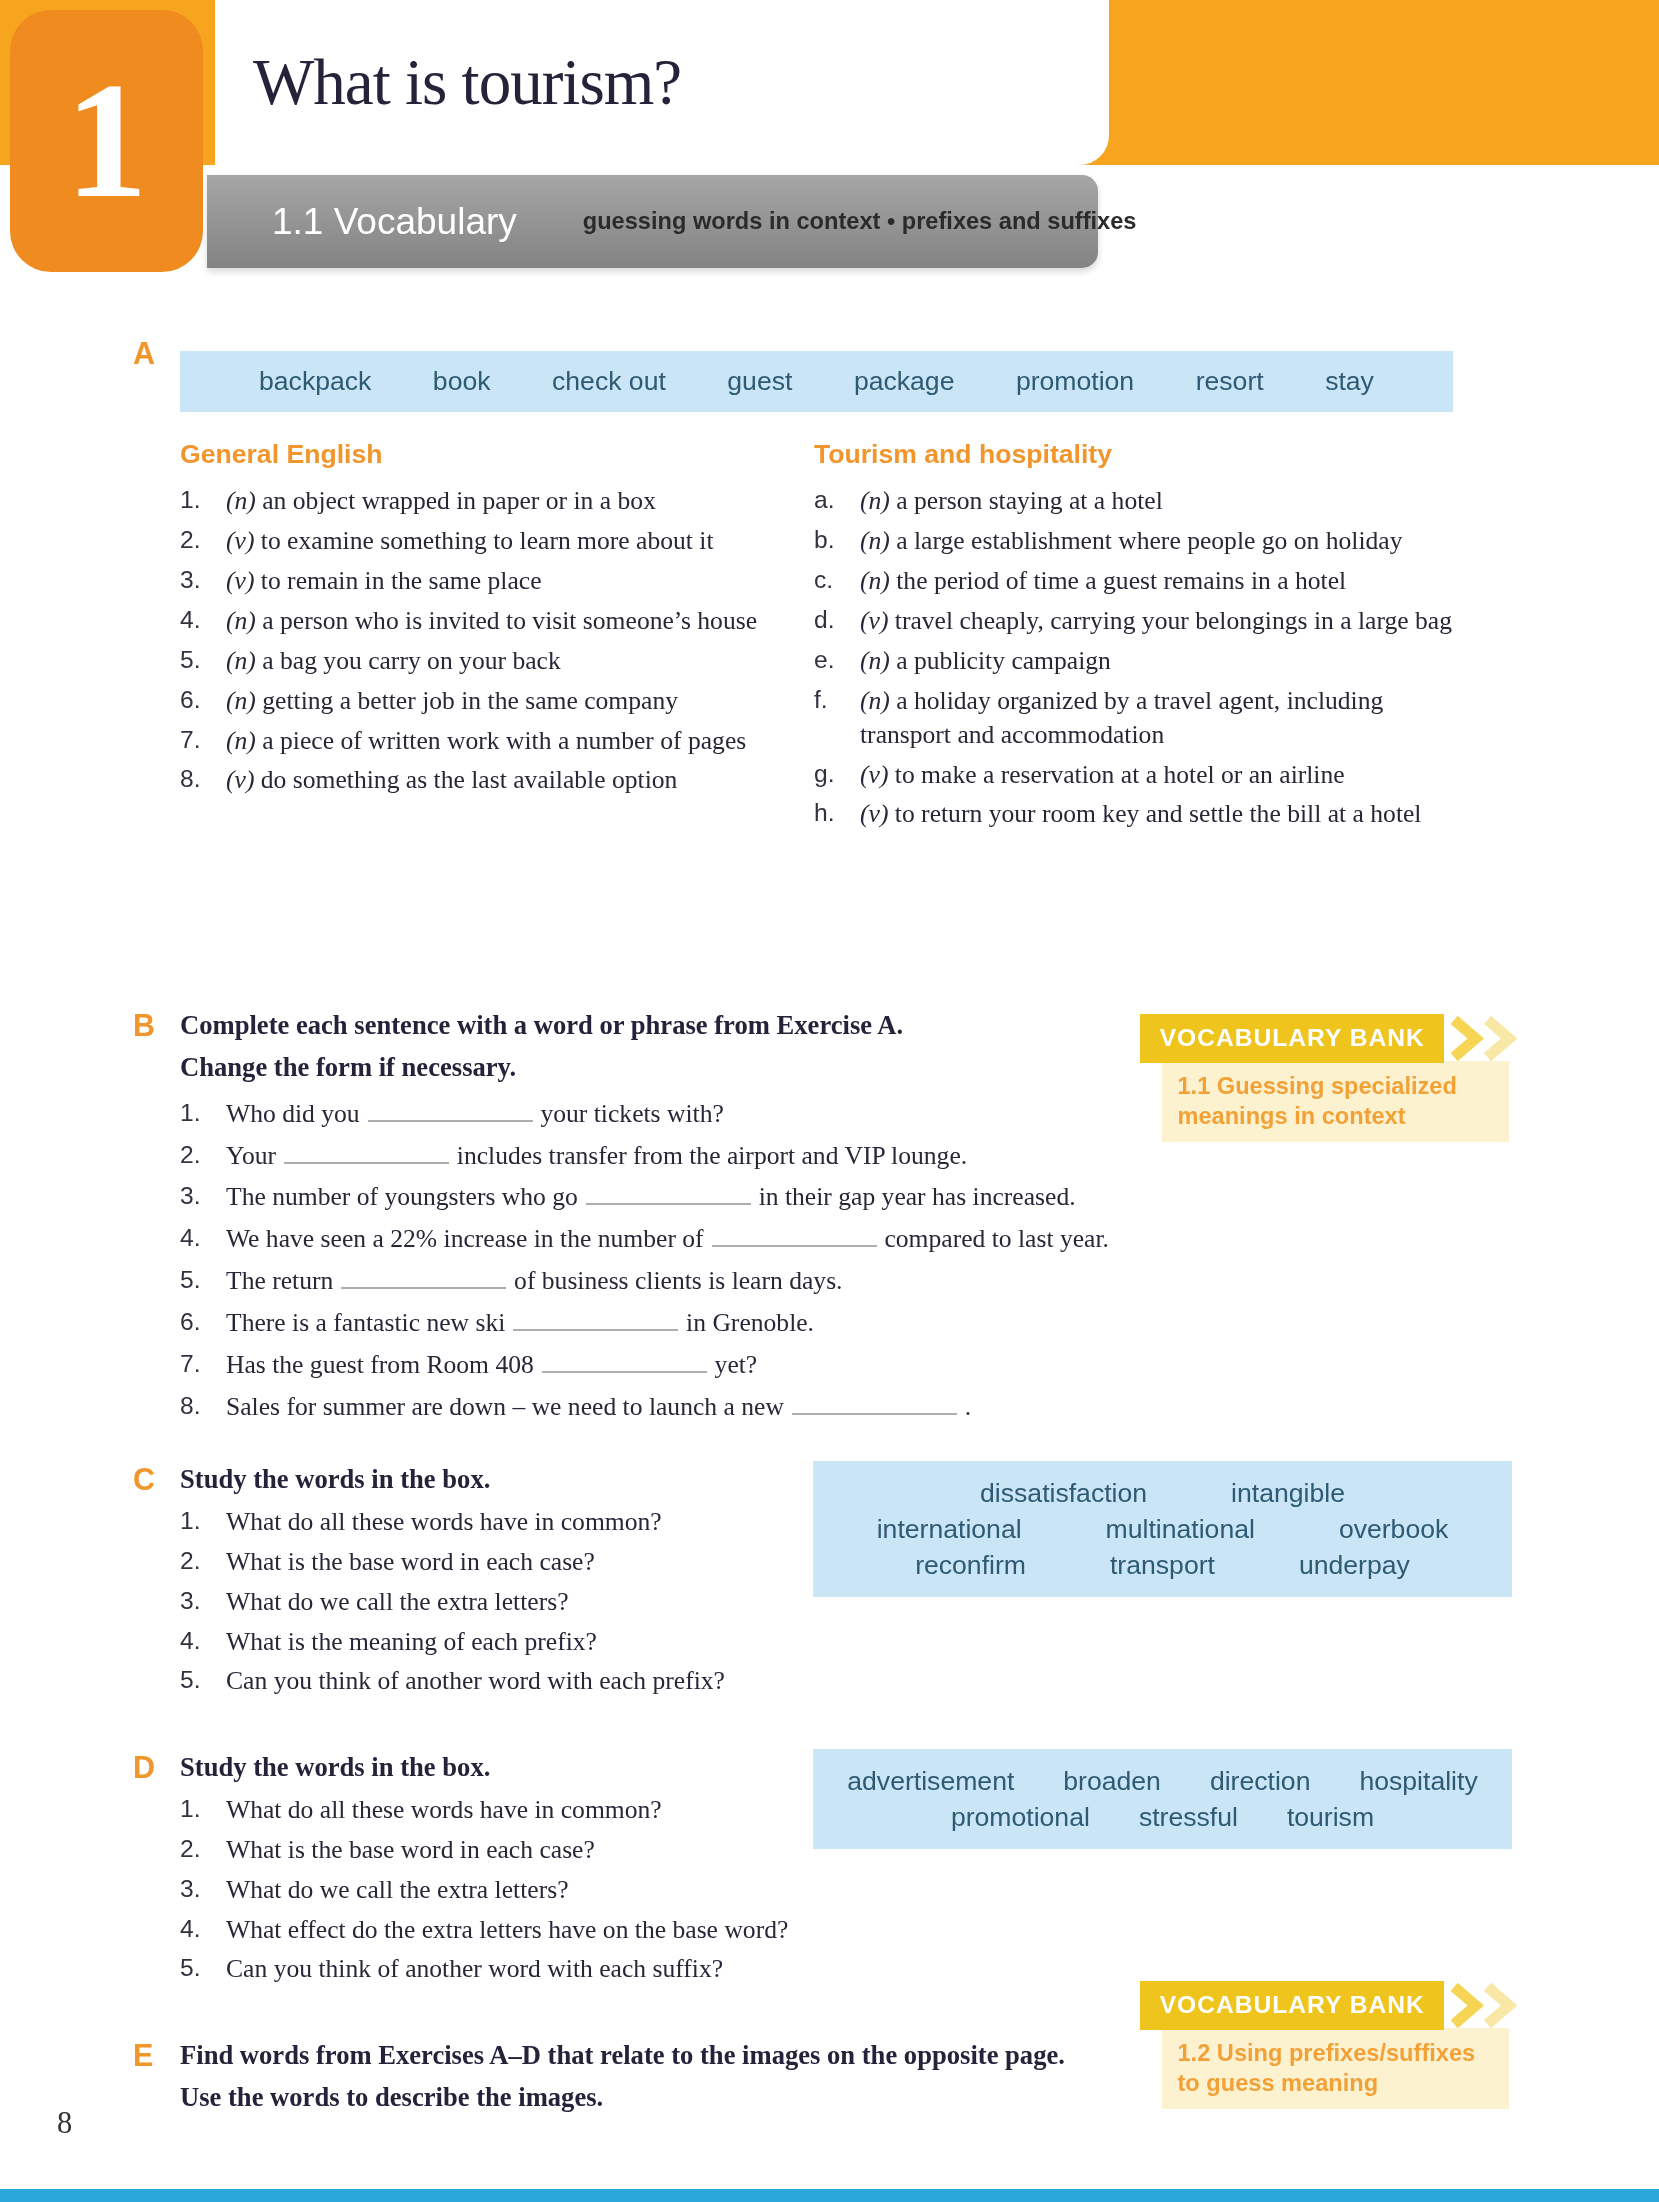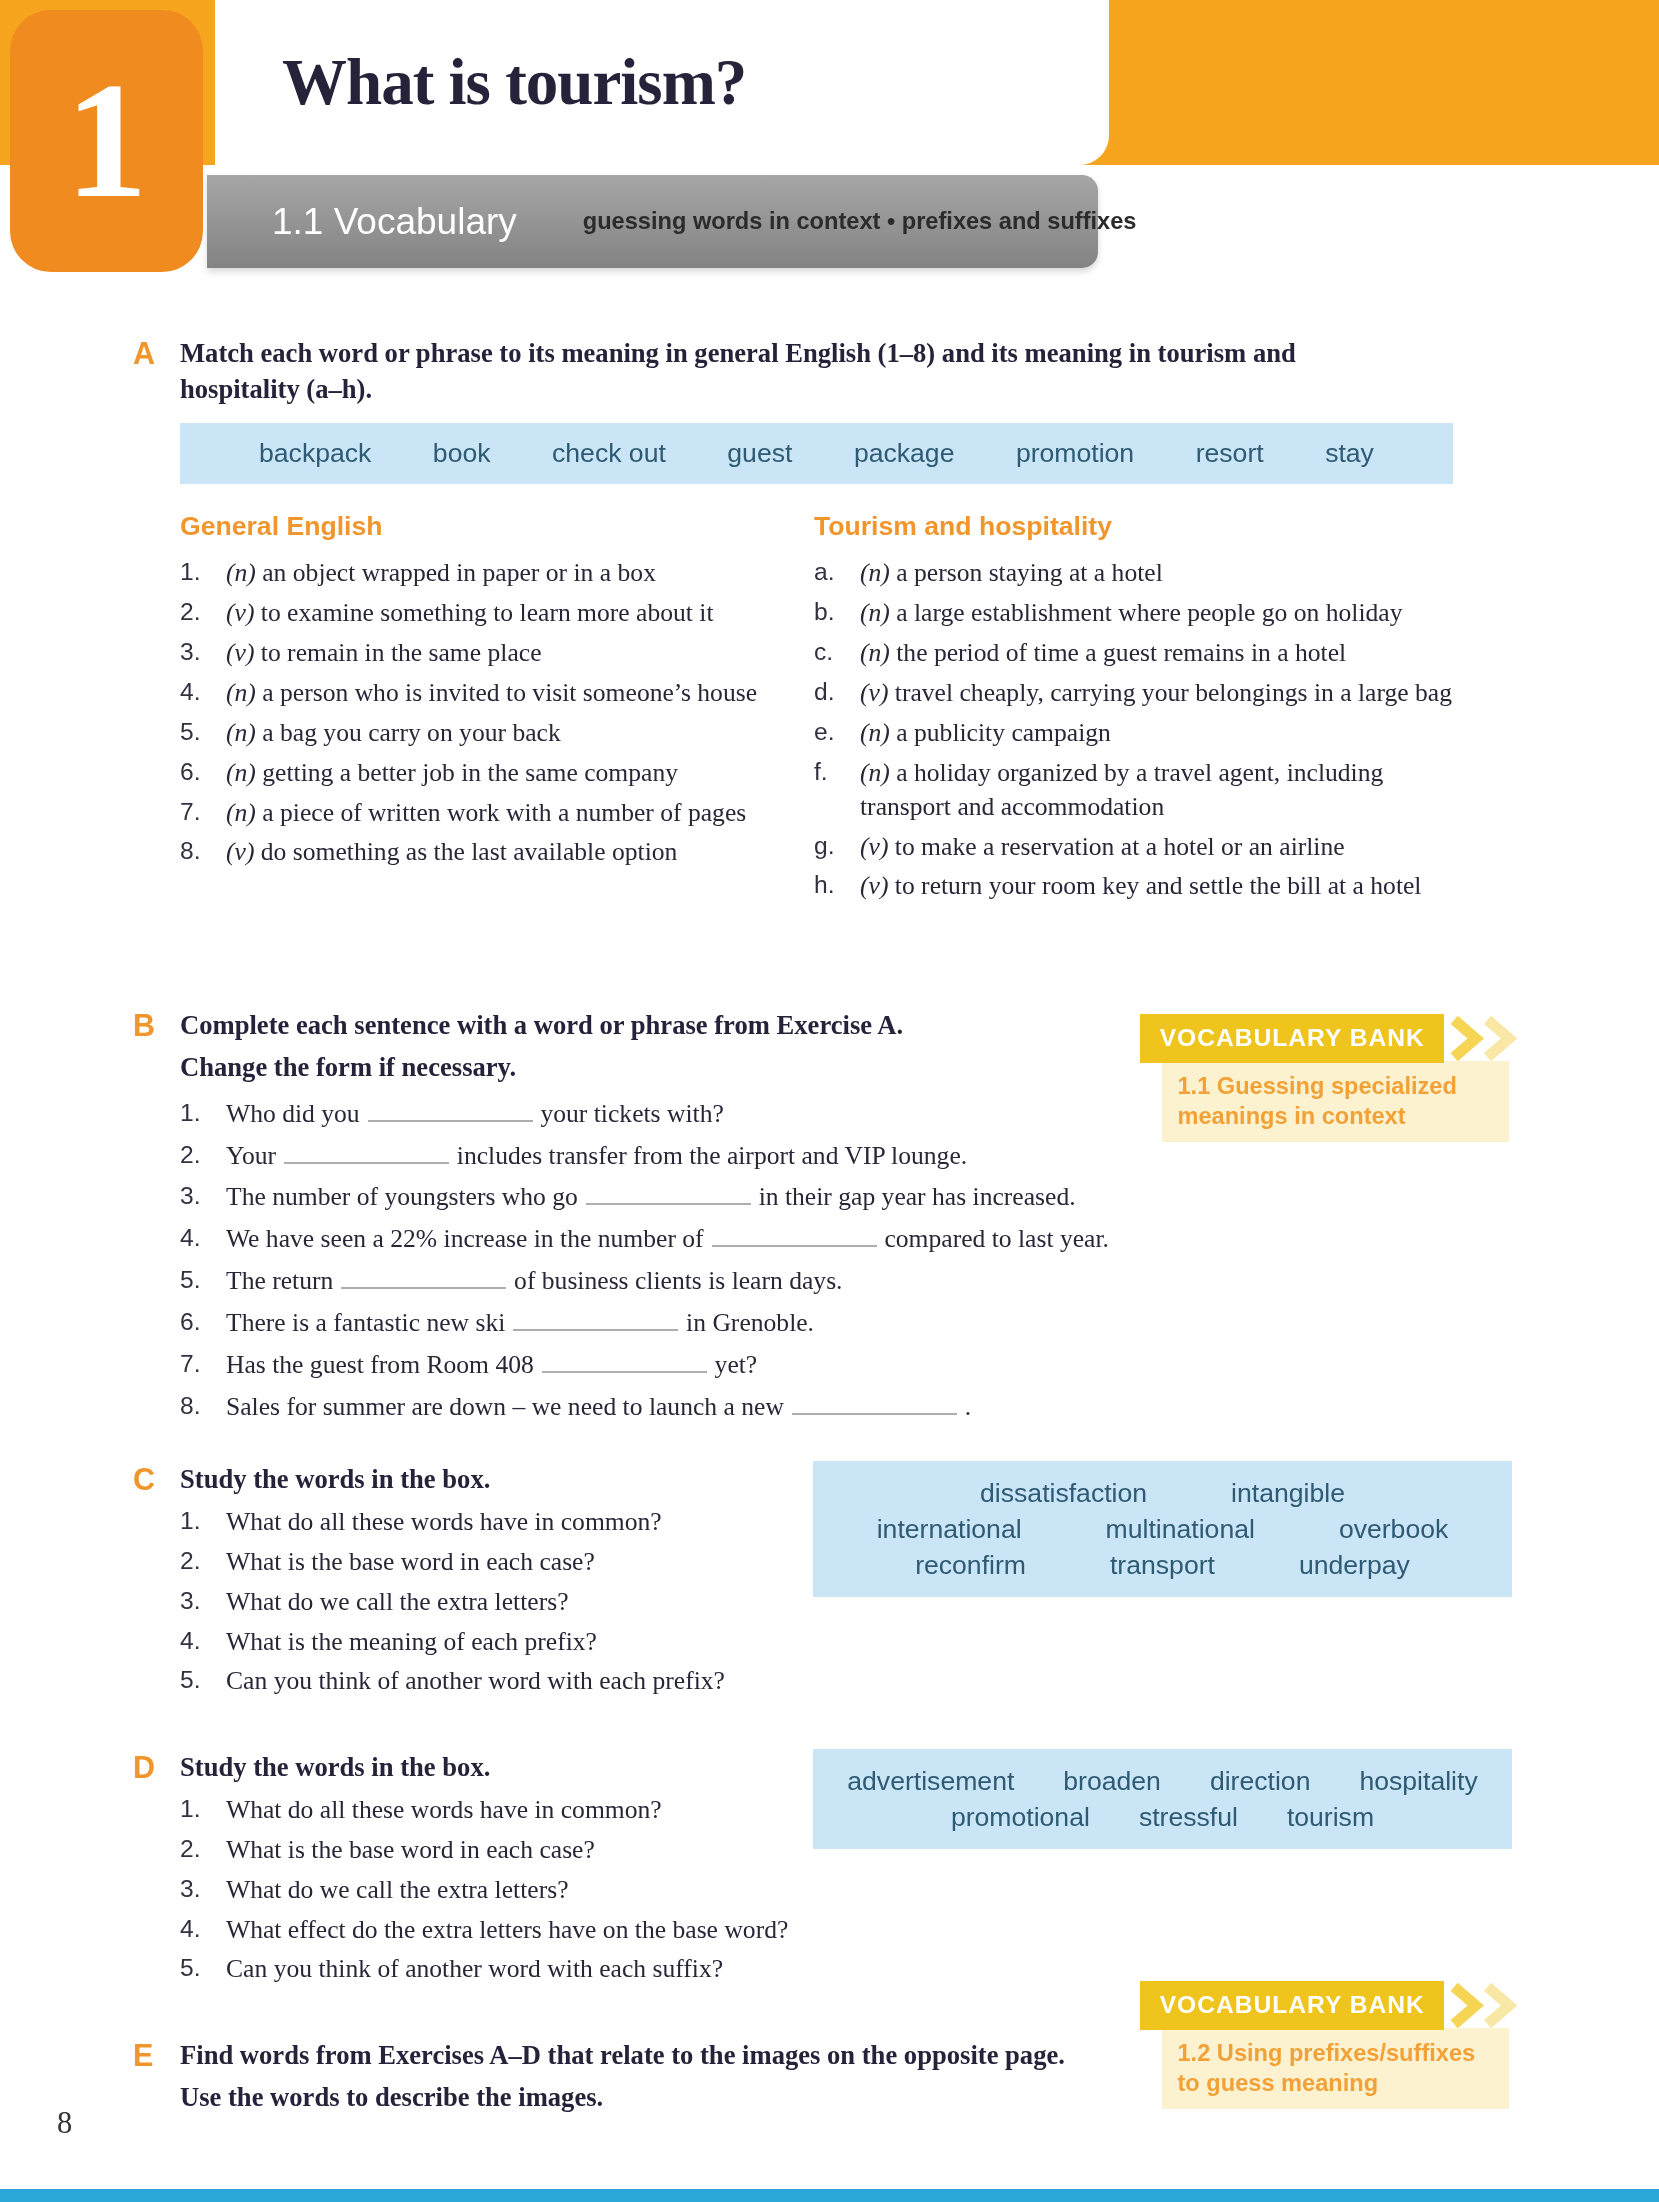--- a/index.html
+++ b/index.html
@@ -6,21 +6,21 @@
   .page {
     position:relative; width:1660px; height:2203px; margin:0 auto;
     background:#ffffff; overflow:hidden;
     font-family:"Liberation Serif", serif; color:var(--text_dark, #2a2638);
   }
   
   .band { position:absolute; left:0; top:0; width:100%; height:165px;
           background:var(--band_orange, #f7a41f); }
   .title-panel { position:absolute; left:215px; top:0; width:894px; height:165px;
           background:#fff; border-radius:0 0 29.6px 0; display:flex; align-items:center; }
-  .page-title { margin:0; padding-left:67px; font-size:65px; font-weight:bold;
+  .page-title { margin:0; padding-left:38px; font-size:65px; font-weight:normal;
           color:var(--title_dark, #26223a); letter-spacing:-1px; }
   .unit-tab { position:absolute; left:9.9px; top:9.9px; width:193px; height:262px;
           background:var(--tab_orange, #ef8b1f); border-radius:41px;
           display:flex; align-items:center; justify-content:center; }
   .unit-number { color:#fff; font-size:165px; font-weight:bold; line-height:1; }
   .section-bar { position:absolute; left:207px; top:175px; width:891px; height:93px;
           background:linear-gradient(180deg,#a6a6a6,#838383);
           border-radius:0 15.8px 15.8px 0; display:flex; align-items:center;
           box-shadow:0 3.9px 6.9px rgba(0,0,0,0.15); }
   .sec-label { font-family:"Liberation Sans", sans-serif; font-weight:normal;
@@ -103,21 +103,20 @@
   </div>
   <div class="section-bar">
     <span class="sec-label">1.1 Vocabulary</span>
     <span class="sec-divider"></span>
     <span class="sec-sub">guessing words in context • prefixes and suffixes</span>
   </div>
 
   <section class="exercise ex-a">
     <div class="letter">A</div>
     <div class="ex-body">
-      <p class="instr">Match each word or phrase to its meaning in general English (1–8) and its meaning in tourism and hospitality (a–h).</p>
       <div class="row-box">
 
       <span class="word">backpack</span>
           <span class="word">book</span>
           <span class="word">check out</span>
           <span class="word">guest</span>
           <span class="word">package</span>
           <span class="word">promotion</span>
           <span class="word">resort</span>
           <span class="word">stay</span>

